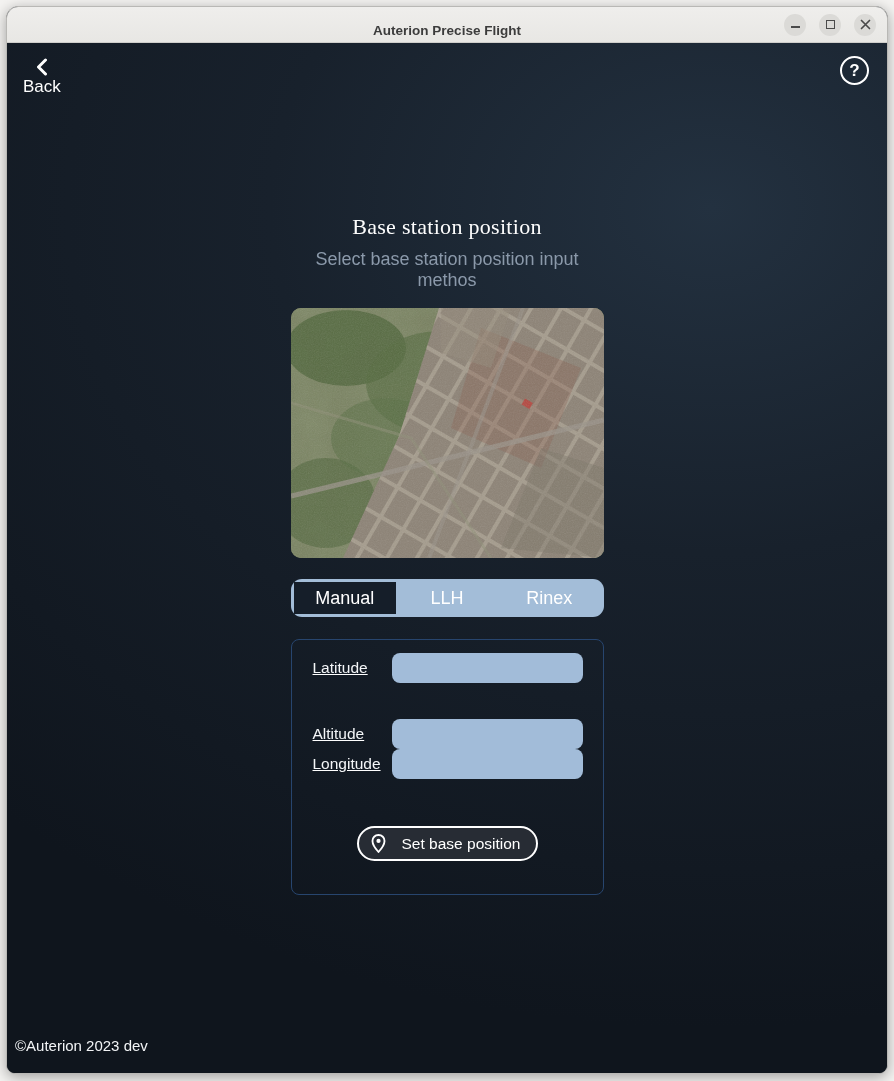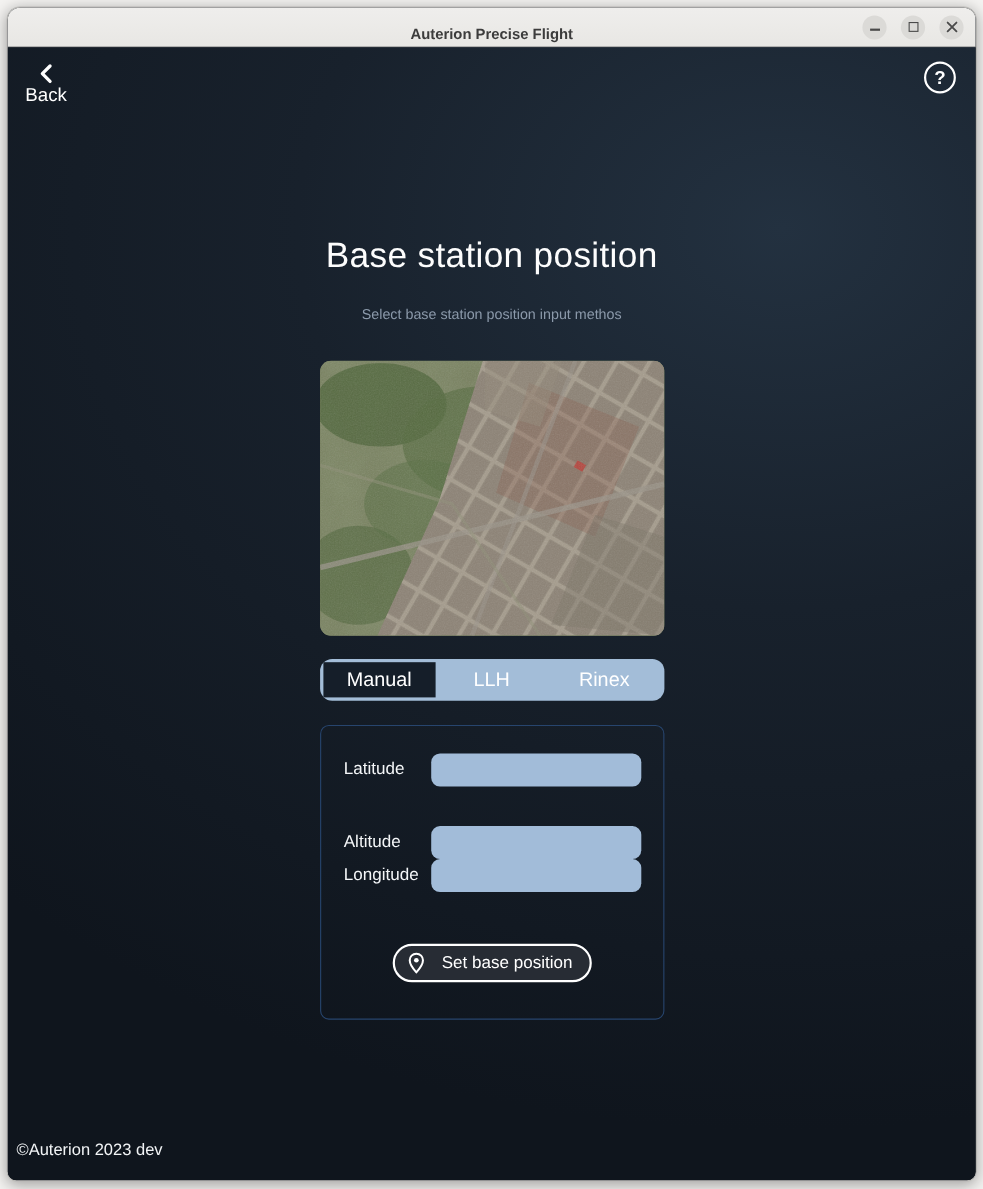--- a/index.html
+++ b/index.html
@@ -60,24 +60,25 @@
   .help-btn {
     width:29px; height:29px; border-radius:50%;
     border:2.4px solid #fff; background:transparent; color:#fff;
     font-size:17px; font-weight:bold; line-height:1;
     display:flex; align-items:center; justify-content:center; cursor:pointer;
     font-family:"Liberation Sans", sans-serif;
   }
 
   .main { width:313px; margin:115px auto 0; text-align:center; }
   .page-title {
-    margin:0 0 27px; font-size:32px; font-weight:500; color:#fdfdfd; letter-spacing:.3px;
+    margin:0 0 9px; font-size:22px; font-weight:500; color:#fdfdfd; letter-spacing:.3px;
     white-space:nowrap;
-  }
-  .page-subtitle { margin:0 0 35px; font-size:13px; color:#8b99aa; }
+    font-family:Liberation Serif, serif;
+  }
+  .page-subtitle { margin:0 0 17px; font-size:18px; color:#8b99aa; }
 
   .map-frame {
     width:313px; height:250px; border-radius:10px; overflow:hidden; margin:0 0 21px;
     background:#7a8162;
   }
   .map-frame svg { display:block; width:100%; height:100%; }
 
   .segmented {
     height:38px; background:#a3bdd8; border-radius:11px;
     display:flex; padding:3px; margin-bottom:22px;
@@ -85,21 +86,21 @@
   .segment {
     flex:1; border:none; background:transparent; border-radius:0;
     display:flex; align-items:center; justify-content:center;
     font-size:18px; color:#fff; cursor:pointer;
     font-family:"Liberation Sans", sans-serif;
   }
   .segment.selected { background:#151e29; }
 
   .panel {
     border:1px solid #27456e; border-radius:8px;
-    padding:25px 20px 33px 21px; text-align:left;
+    padding:13px 20px 33px 21px; text-align:left;text-decoration:underline;
   }
   .field-row { display:flex; align-items:center; justify-content:space-between; margin-bottom:36px; }
   .field-row label { font-size:15.5px; color:#f4f6f8; }
   .field-row input {
     width:191px; height:30px; background:#a2bcd9; border:none; border-radius:8px;
     padding:0 10px; font-size:14px; color:#15202b; outline:none;
     font-family:"Liberation Sans", sans-serif;
   }
   .submit-wrap { text-align:center; margin-top:47px; }
   .submit-btn {

